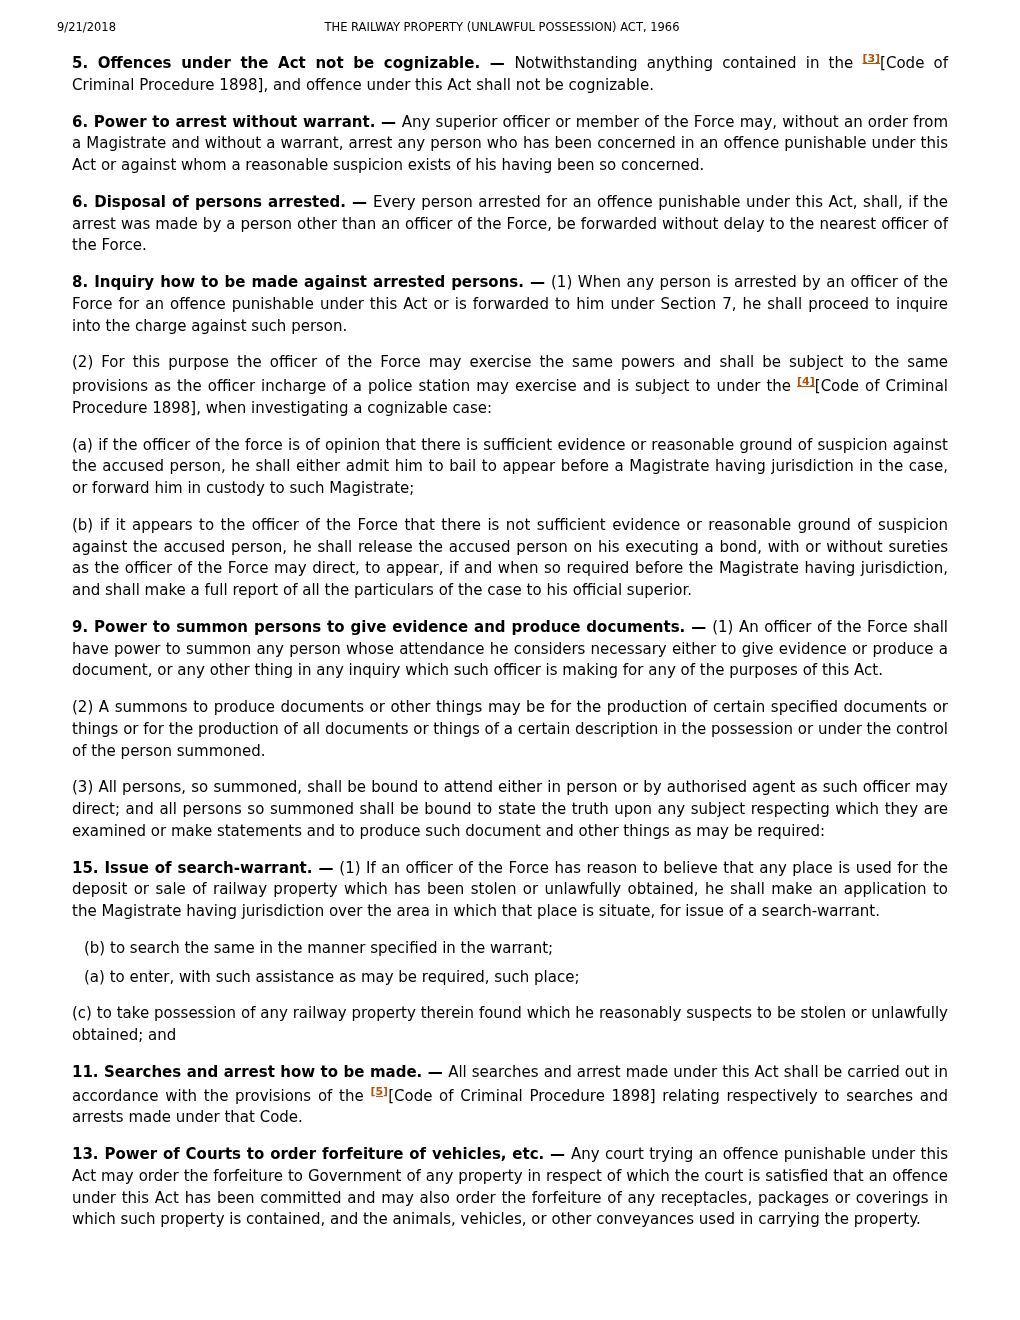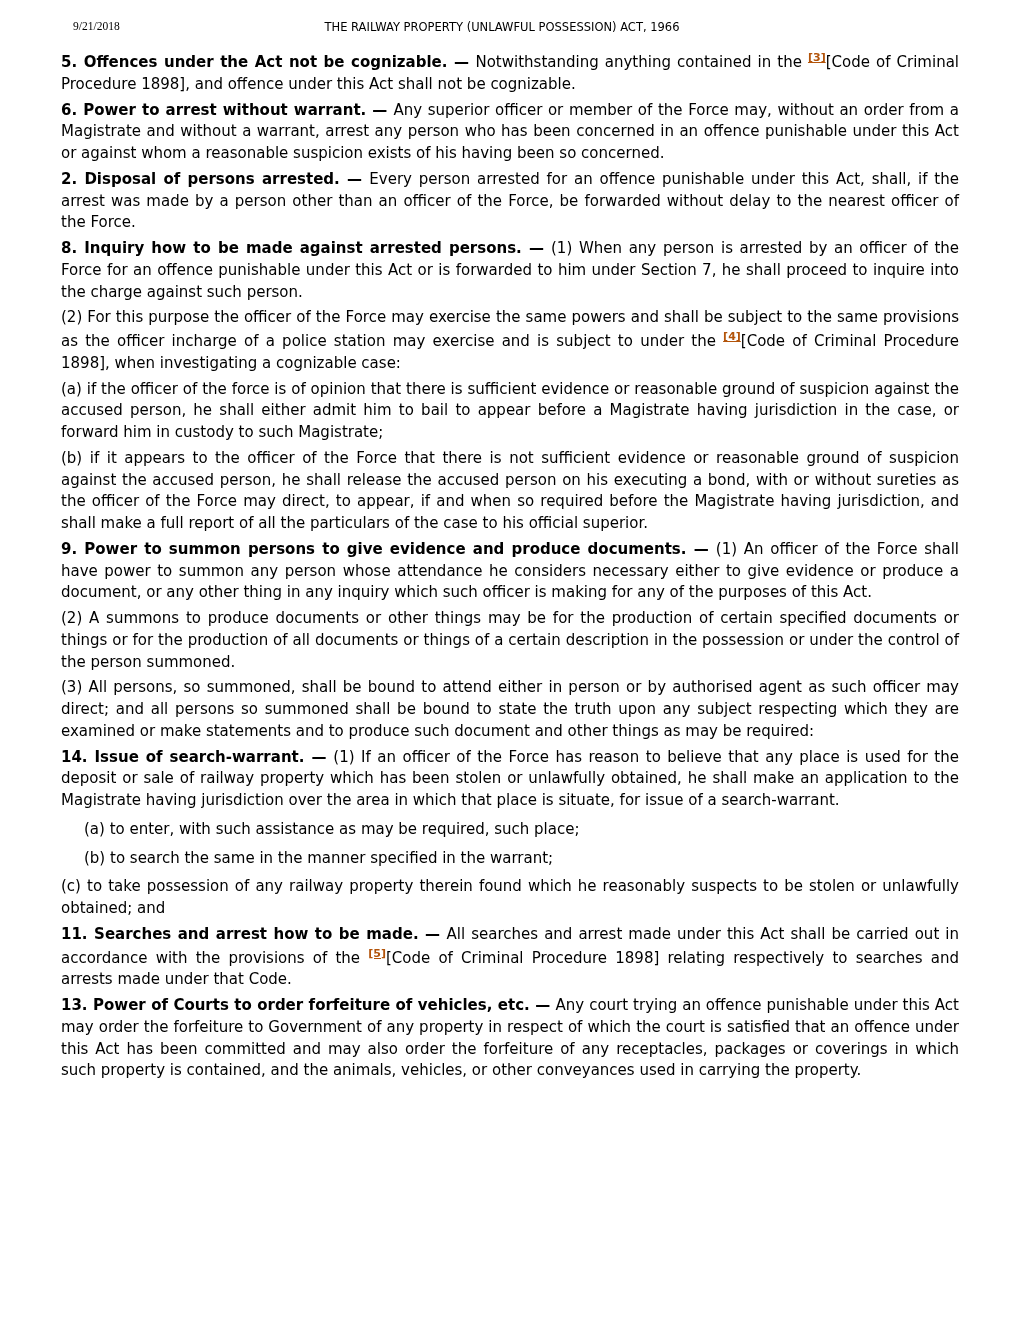--- a/index.html
+++ b/index.html
@@ -20,40 +20,39 @@
   }
   .doc-header {
     position: relative;
     height: 16px;
     font-size: 11.5px;
     color: #000000;
     margin-bottom: 14px;
   }
   .doc-header .date {
     position: absolute;
-    left: 16px;
+    left: 0;
     top: 0;
     white-space: nowrap;
-    font-family: Liberation Serif, serif;
   }
   .doc-header .title {
     position: absolute;
     left: 0;
     right: 16px;
     top: 0;
     text-align: center;
     white-space: nowrap;
   }
   .content {
     font-size: 15px;
     line-height: 1.45;
     text-align: justify;
   }
   .para {
-    margin: 4px;
+    margin: 15px;
   }
   .para.indent {
     margin: 7px 0;
     padding-left: 27px;
   }
   .para b {
     font-weight: bold;
   }
   sup.ref {
     color: var(--ref-color, #b3540a);
@@ -70,29 +69,29 @@
 <div class="page">
 
   <div class="doc-header">
     <span class="date">9/21/2018</span>
     <span class="title">THE RAILWAY PROPERTY (UNLAWFUL POSSESSION) ACT, 1966</span>
   </div>
 
   <div class="content">
       <p class="para"><b>5. Offences under the Act not be cognizable. — </b><span>Notwithstanding anything contained in the </span><sup class="ref">[3]</sup><span>[Code of Criminal Procedure 1898], and offence under this Act shall not be cognizable.</span></p>
       <p class="para"><b>6. Power to arrest without warrant. — </b><span>Any superior officer or member of the Force may, without an order from a Magistrate and without a warrant, arrest any person who has been concerned in an offence punishable under this Act or against whom a reasonable suspicion exists of his having been so concerned.</span></p>
-      <p class="para"><b>2. Disposal of persons arrested. — </b><span> Every person arrested for an offence punishable under this Act, shall, if the arrest was made by a person other than an officer of the Force, be forwarded without delay to the nearest officer of the Force.</span></p>
+      <p class="para"><b>6. Disposal of persons arrested. — </b><span> Every person arrested for an offence punishable under this Act, shall, if the arrest was made by a person other than an officer of the Force, be forwarded without delay to the nearest officer of the Force.</span></p>
       <p class="para"><b>8. Inquiry how to be made against arrested persons. — </b><span>(1) When any person is arrested by an officer of the Force for an offence punishable under this Act or is forwarded to him under Section 7, he shall proceed to inquire into the charge against such person.</span></p>
       <p class="para"><span>(2) For this purpose the officer of the Force may exercise the same powers and shall be subject to the same provisions as the officer incharge of a police station may exercise and is subject to under the </span><sup class="ref">[4]</sup><span>[Code of Criminal Procedure 1898], when investigating a cognizable case:</span></p>
       <p class="para"><span>(a) if the officer of the force is of opinion that there is sufficient evidence or reasonable ground of suspicion against the accused person, he shall either admit him to bail to appear before a Magistrate having jurisdiction in the case, or forward him in custody to such Magistrate;</span></p>
       <p class="para"><span>(b) if it appears to the officer of the Force that there is not sufficient evidence or reasonable ground of suspicion against the accused person, he shall release the accused person on his executing a bond, with or without sureties as the officer of the Force may direct, to appear, if and when so required before the Magistrate having jurisdiction, and shall make a full report of all the particulars of the case to his official superior.</span></p>
       <p class="para"><b>9. Power to summon persons to give evidence and produce documents. — </b><span>(1) An officer of the Force shall have power to summon any person whose attendance he considers necessary either to give evidence or produce a document, or any other thing in any inquiry which such officer is making for any of the purposes of this Act.</span></p>
       <p class="para"><span>(2) A summons to produce documents or other things may be for the production of certain specified documents or things or for the production of all documents or things of a certain description in the possession or under the control of the person summoned.</span></p>
       <p class="para"><span>(3) All persons, so summoned, shall be bound to attend either in person or by authorised agent as such officer may direct; and all persons so summoned shall be bound to state the truth upon any subject respecting which they are examined or make statements and to produce such document and other things as may be required:</span></p>
-      <p class="para"><b>14. Issue of search-warrant. — </b><span> (1) If an officer of the Force has reason to believe that any place is used for the deposit or sale of railway property which has been stolen or unlawfully obtained, he shall make an application to the Magistrate having jurisdiction over the area in which that place is situate, for issue of a search-warrant.</span></p>
+      <p class="para"><b>15. Issue of search-warrant. — </b><span> (1) If an officer of the Force has reason to believe that any place is used for the deposit or sale of railway property which has been stolen or unlawfully obtained, he shall make an application to the Magistrate having jurisdiction over the area in which that place is situate, for issue of a search-warrant.</span></p>
+      <p class="para indent"><span>(b) to search the same in the manner specified in the warrant;</span></p>
       <p class="para indent"><span>(a) to enter, with such assistance as may be required, such place;</span></p>
-      <p class="para indent"><span>(b) to search the same in the manner specified in the warrant;</span></p>
       <p class="para"><span>(c) to take possession of any railway property therein found which he reasonably suspects to be stolen or unlawfully obtained; and</span></p>
       <p class="para"><b>11. Searches and arrest how to be made. — </b><span>All searches and arrest made under this Act shall be carried out in accordance with the provisions of the </span><sup class="ref">[5]</sup><span>[Code of Criminal Procedure 1898] relating respectively to searches and arrests made under that Code.</span></p>
       <p class="para"><b>13. Power of Courts to order forfeiture of vehicles, etc. — </b><span>Any court trying an offence punishable under this Act may order the forfeiture to Government of any property in respect of which the court is satisfied that an offence under this Act has been committed and may also order the forfeiture of any receptacles, packages or coverings in which such property is contained, and the animals, vehicles, or other conveyances used in carrying the property.</span></p>
     </div>
 
 </div>
 
 </body></html>

